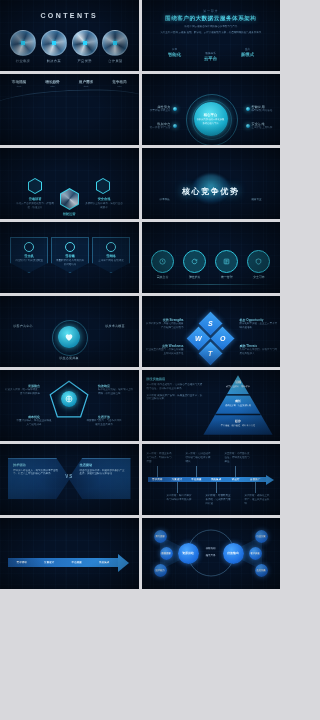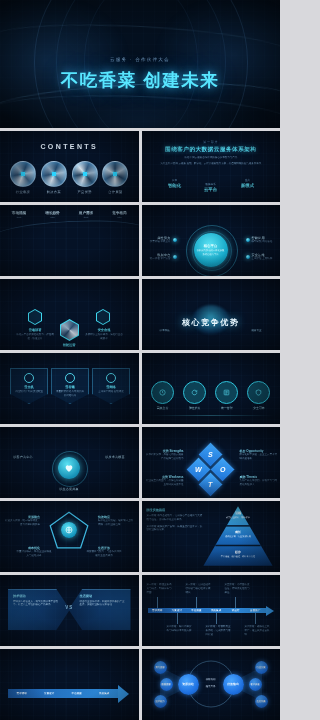--- a/index.html
+++ b/index.html
@@ -198,35 +198,20 @@
     clip-path:polygon(22% 0, 100% 0, 100% 100%, 22% 100%, 0 50%);
     border-top:1px solid rgba(90,180,245,.5);
   }
   svg{display:block;overflow:visible;}
 </style>
 </head>
 <body>
 
 <div class="deck">
 
-  <div class="hero">
-    <div class="swirl"></div>
-    <div class="arc a1"></div>
-    <div class="arc a2"></div>
-    <div class="arc a3"></div>
-    <div class="wave w3"></div>
-    <div class="wave w1"></div>
-    <div class="wave w2"></div>
-    <div class="grid-lines" style="opacity:.18"></div>
-    <div class="htxt">
-      <div class="sub">云服务 · 合作伙伴大会</div>
-      <div class="title">不吃香菜  创建未来</div>
-    </div>
-    <div class="vig"></div>
-  </div>
 
   <div class="row">
 
     <div class="slide">
       <div class="bg"></div>
         <div class="grid-lines"></div>
         <div class="vstreak"></div>
       <div class="contents-title">CONTENTS</div>
       <div class="circ-row">
         <div class="circ-item">

